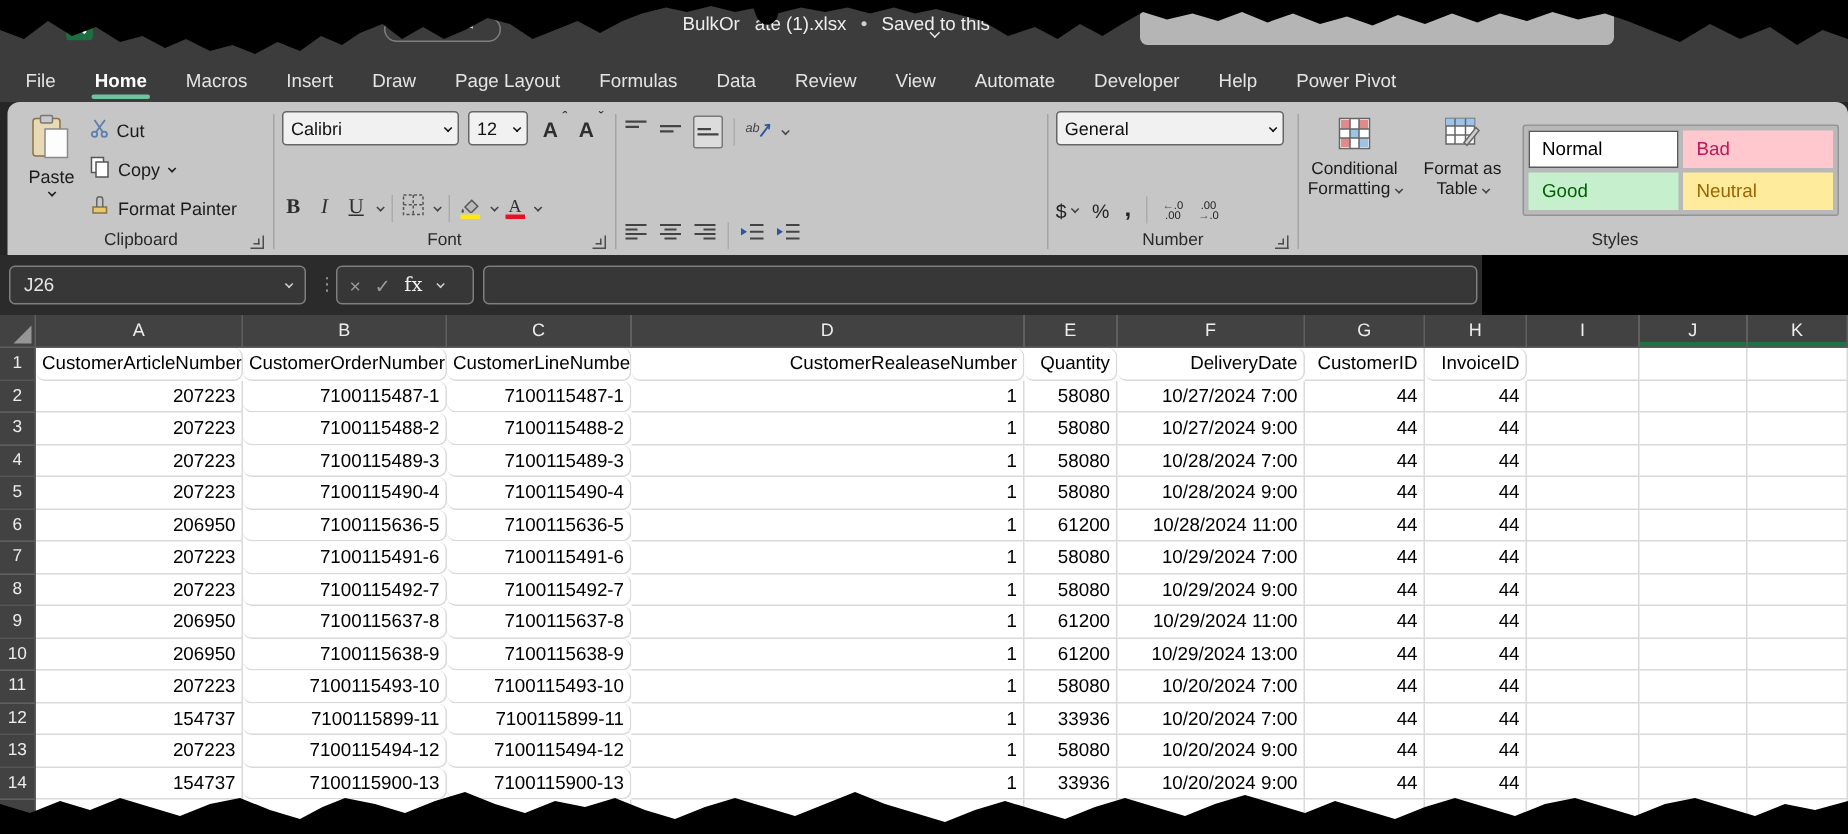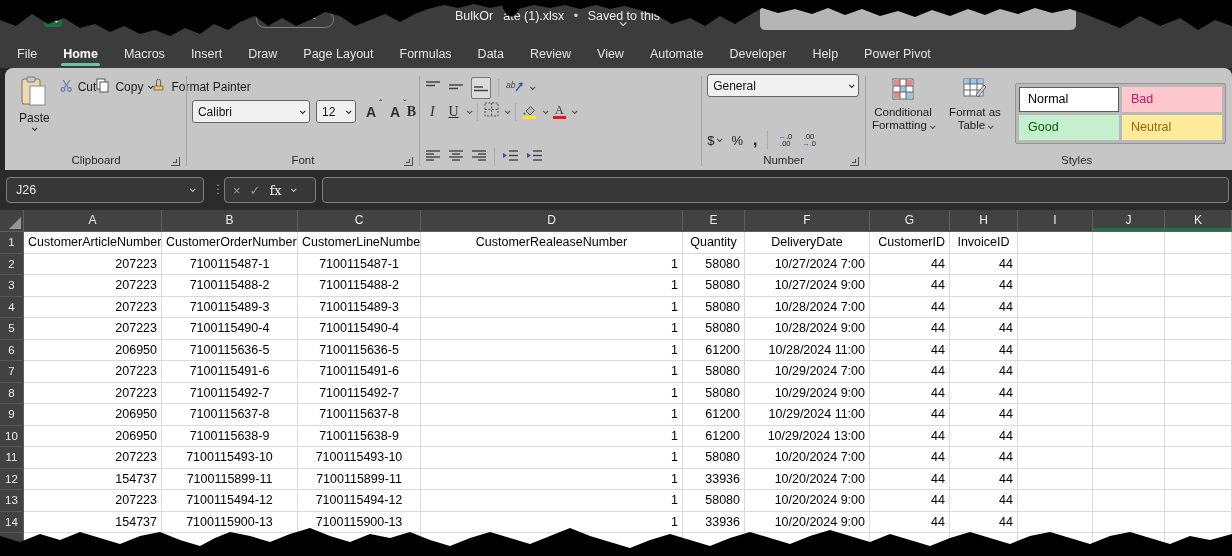--- a/index.html
+++ b/index.html
@@ -49,24 +49,24 @@
   .launch::before{content:"";position:absolute;right:2px;bottom:2px;width:3px;height:3px;
     border-right:1.2px solid #4c4c4c;border-bottom:1.2px solid #4c4c4c;}
   .vdiv{width:1px;background:#a4a4a4;margin:4px 1px;}
   .small-btn{display:flex;align-items:center;gap:5px;font-size:12px;height:19px;white-space:nowrap;}
   .combo{background:#f1f1f1;border:1px solid #666;border-radius:3px;height:23px;
     display:flex;align-items:center;justify-content:space-between;padding:0 5px;font-size:12px;color:#111;}
 
   
   .clip-body{gap:10px;padding-left:8px;}
   .paste-btn{display:flex;flex-direction:column;align-items:center;font-size:12px;gap:2px;padding-top:2px;}
-  .clip-col{display:flex;flex-direction:row;justify-content:space-between;padding:3px 0 4px 0;}
-
-  
-  .font-body{flex-direction:row;justify-content:space-between;padding-bottom:3px;}
+  .clip-col{display:flex;flex-direction:column;justify-content:space-between;padding:3px 0 4px 0;}
+
+  
+  .font-body{flex-direction:column;justify-content:space-between;padding-bottom:3px;}
   .font-row{display:flex;align-items:center;gap:6px;}
   .afont{position:relative;font-size:14px;font-weight:bold;color:#2e2e2e;width:18px;text-align:center;}
   .afont .caret{position:absolute;top:-5px;right:-2px;font-size:10px;font-weight:normal;}
   .fmt-letter{font-family:"Liberation Serif",serif;font-size:14px;color:#2e2e2e;width:15px;text-align:center;}
   .fmt-letter.b{font-weight:bold;}
   .fmt-letter.i{font-style:italic;}
   .fmt-letter.u{text-decoration:underline;}
   .color-stack{display:flex;flex-direction:column;align-items:center;gap:1px;}
   .color-bar{width:13px;height:3px;}
   .mini-div{width:1px;height:18px;background:#ababab;}
@@ -89,21 +89,21 @@
   
   .styles-body{gap:8px;align-items:stretch;}
   .big-btn{display:flex;flex-direction:column;align-items:center;justify-content:flex-start;
     font-size:11.5px;line-height:13px;text-align:center;width:64px;padding-top:4px;gap:3px;}
   .gallery{display:grid;grid-template-columns:100px 100px;grid-auto-rows:25px;gap:3px;
     background:#b9b9b9;border:1px solid #949494;border-radius:2px;padding:3px;align-self:center;}
   .style-cell{font-size:12.5px;display:flex;align-items:center;padding-left:8px;border:1px solid transparent;}
   .style-cell.sel{border:1.5px solid #5a5a5a;}
 
   
-  .fxrow{position:absolute;top:170px;left:0;width:1232px;height:40px;background:var(--fxbg);color:#e6e6e6;}
+  .fxrow{position:absolute;top:170px;left:0;width:988px;height:40px;background:var(--fxbg);color:#e6e6e6;}
   .namebox{position:absolute;left:6px;top:7px;width:198px;height:26px;background:#373737;
     border:1px solid #7e7e7e;border-radius:4px;display:flex;align-items:center;
     justify-content:space-between;padding:0 9px;font-size:12.5px;}
   .vdots{position:absolute;left:212px;top:12px;color:#9a9a9a;font-size:12px;}
   .fxbtns{position:absolute;left:224px;top:7px;width:92px;height:26px;background:#373737;
     border:1px solid #7e7e7e;border-radius:4px;display:flex;align-items:center;gap:9px;padding:0 8px;}
   .fxx,.fxc{color:#9a9a9a;font-size:13px;}
   .fxfx{font-family:"DejaVu Serif",serif;font-size:13px;color:#f0f0f0;}
   .fxinput{position:absolute;left:322px;top:7px;right:3px;height:26px;background:#373737;
     border:1px solid #7e7e7e;border-radius:4px;}
@@ -116,21 +116,21 @@
   .corner .tri{position:absolute;right:2px;bottom:2px;width:0;height:0;
     border-bottom:12px solid #969696;border-left:12px solid transparent;}
   .ch{background:var(--hdrbg);color:#ededed;font-size:12px;text-align:center;line-height:21px;
     border-right:1px solid var(--hdrline);border-bottom:1px solid var(--hdrline);}
   .ch.sel{box-shadow:inset 0 -3px 0 var(--sel-green);}
   .rh{background:var(--hdrbg);color:#ededed;font-size:11.5px;text-align:center;line-height:21.5px;
     border-right:1px solid var(--hdrline);border-bottom:1px solid #555;}
   .cell{border-right:1px solid var(--gridline);border-bottom:1px solid var(--gridline);
     padding:0 4px;line-height:20.5px;white-space:nowrap;overflow:hidden;}
   .cell.r{text-align:right;}
-  .cell.l{text-align:center;}
+  .cell.l{text-align:right;border-radius:6px;}
 
   
   .tear{position:absolute;left:0;width:1232px;z-index:50;pointer-events:none;}
   .tear.top{top:0;height:44px;}
   .tear.bot{top:522px;height:34px;}
 </style>
 </head>
 <body>
 
 <div class="stage">

